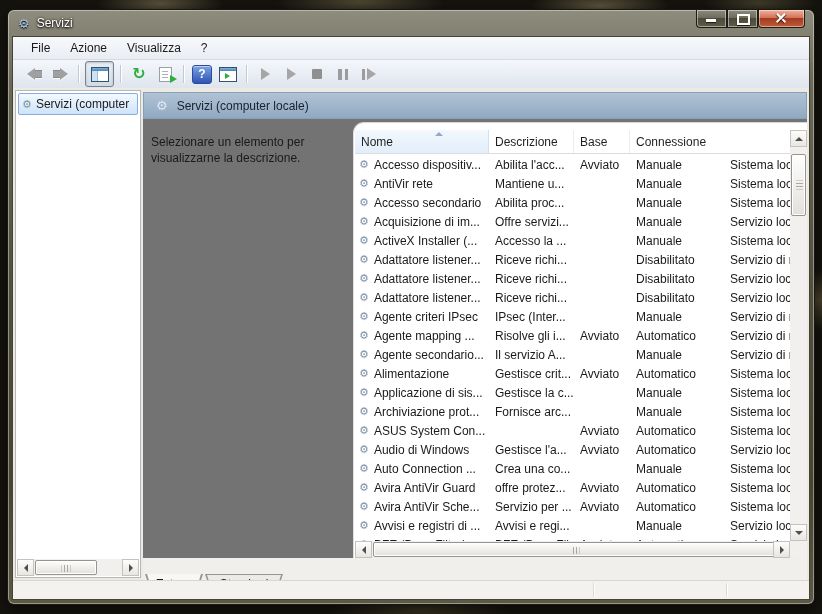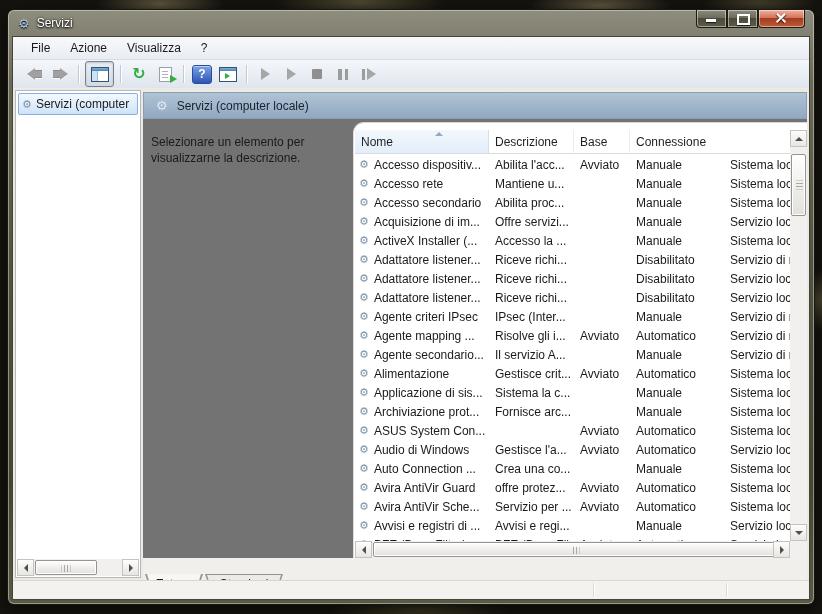--- a/index.html
+++ b/index.html
@@ -270,21 +270,21 @@
                     <span>Accesso dispositiv...</span>
                   </div>
                   <div class="c c2">Abilita l'acc...</div>
                   <div class="c c3">Avviato</div>
                   <div class="c c4">Manuale</div>
                   <div class="c c5">Sistema locale</div>
                 </div>
                 <div class="trow">
                   <div class="c c1">
                     <span class="gear">⚙</span>
-                    <span>Accesso rete</span>
+                    <span>AntiVir rete</span>
                   </div>
                   <div class="c c2">Mantiene u...</div>
                   <div class="c c3"></div>
                   <div class="c c4">Manuale</div>
                   <div class="c c5">Sistema locale</div>
                 </div>
                 <div class="trow">
                   <div class="c c1">
                     <span class="gear">⚙</span>
                     <span>Accesso secondario</span>
@@ -382,21 +382,21 @@
                   <div class="c c2">Gestisce crit...</div>
                   <div class="c c3">Avviato</div>
                   <div class="c c4">Automatico</div>
                   <div class="c c5">Sistema locale</div>
                 </div>
                 <div class="trow">
                   <div class="c c1">
                     <span class="gear">⚙</span>
                     <span>Applicazione di sis...</span>
                   </div>
-                  <div class="c c2">Sistema la c...</div>
+                  <div class="c c2">Gestisce la c...</div>
                   <div class="c c3"></div>
                   <div class="c c4">Manuale</div>
                   <div class="c c5">Sistema locale</div>
                 </div>
                 <div class="trow">
                   <div class="c c1">
                     <span class="gear">⚙</span>
                     <span>Archiviazione prot...</span>
                   </div>
                   <div class="c c2">Fornisce arc...</div>

